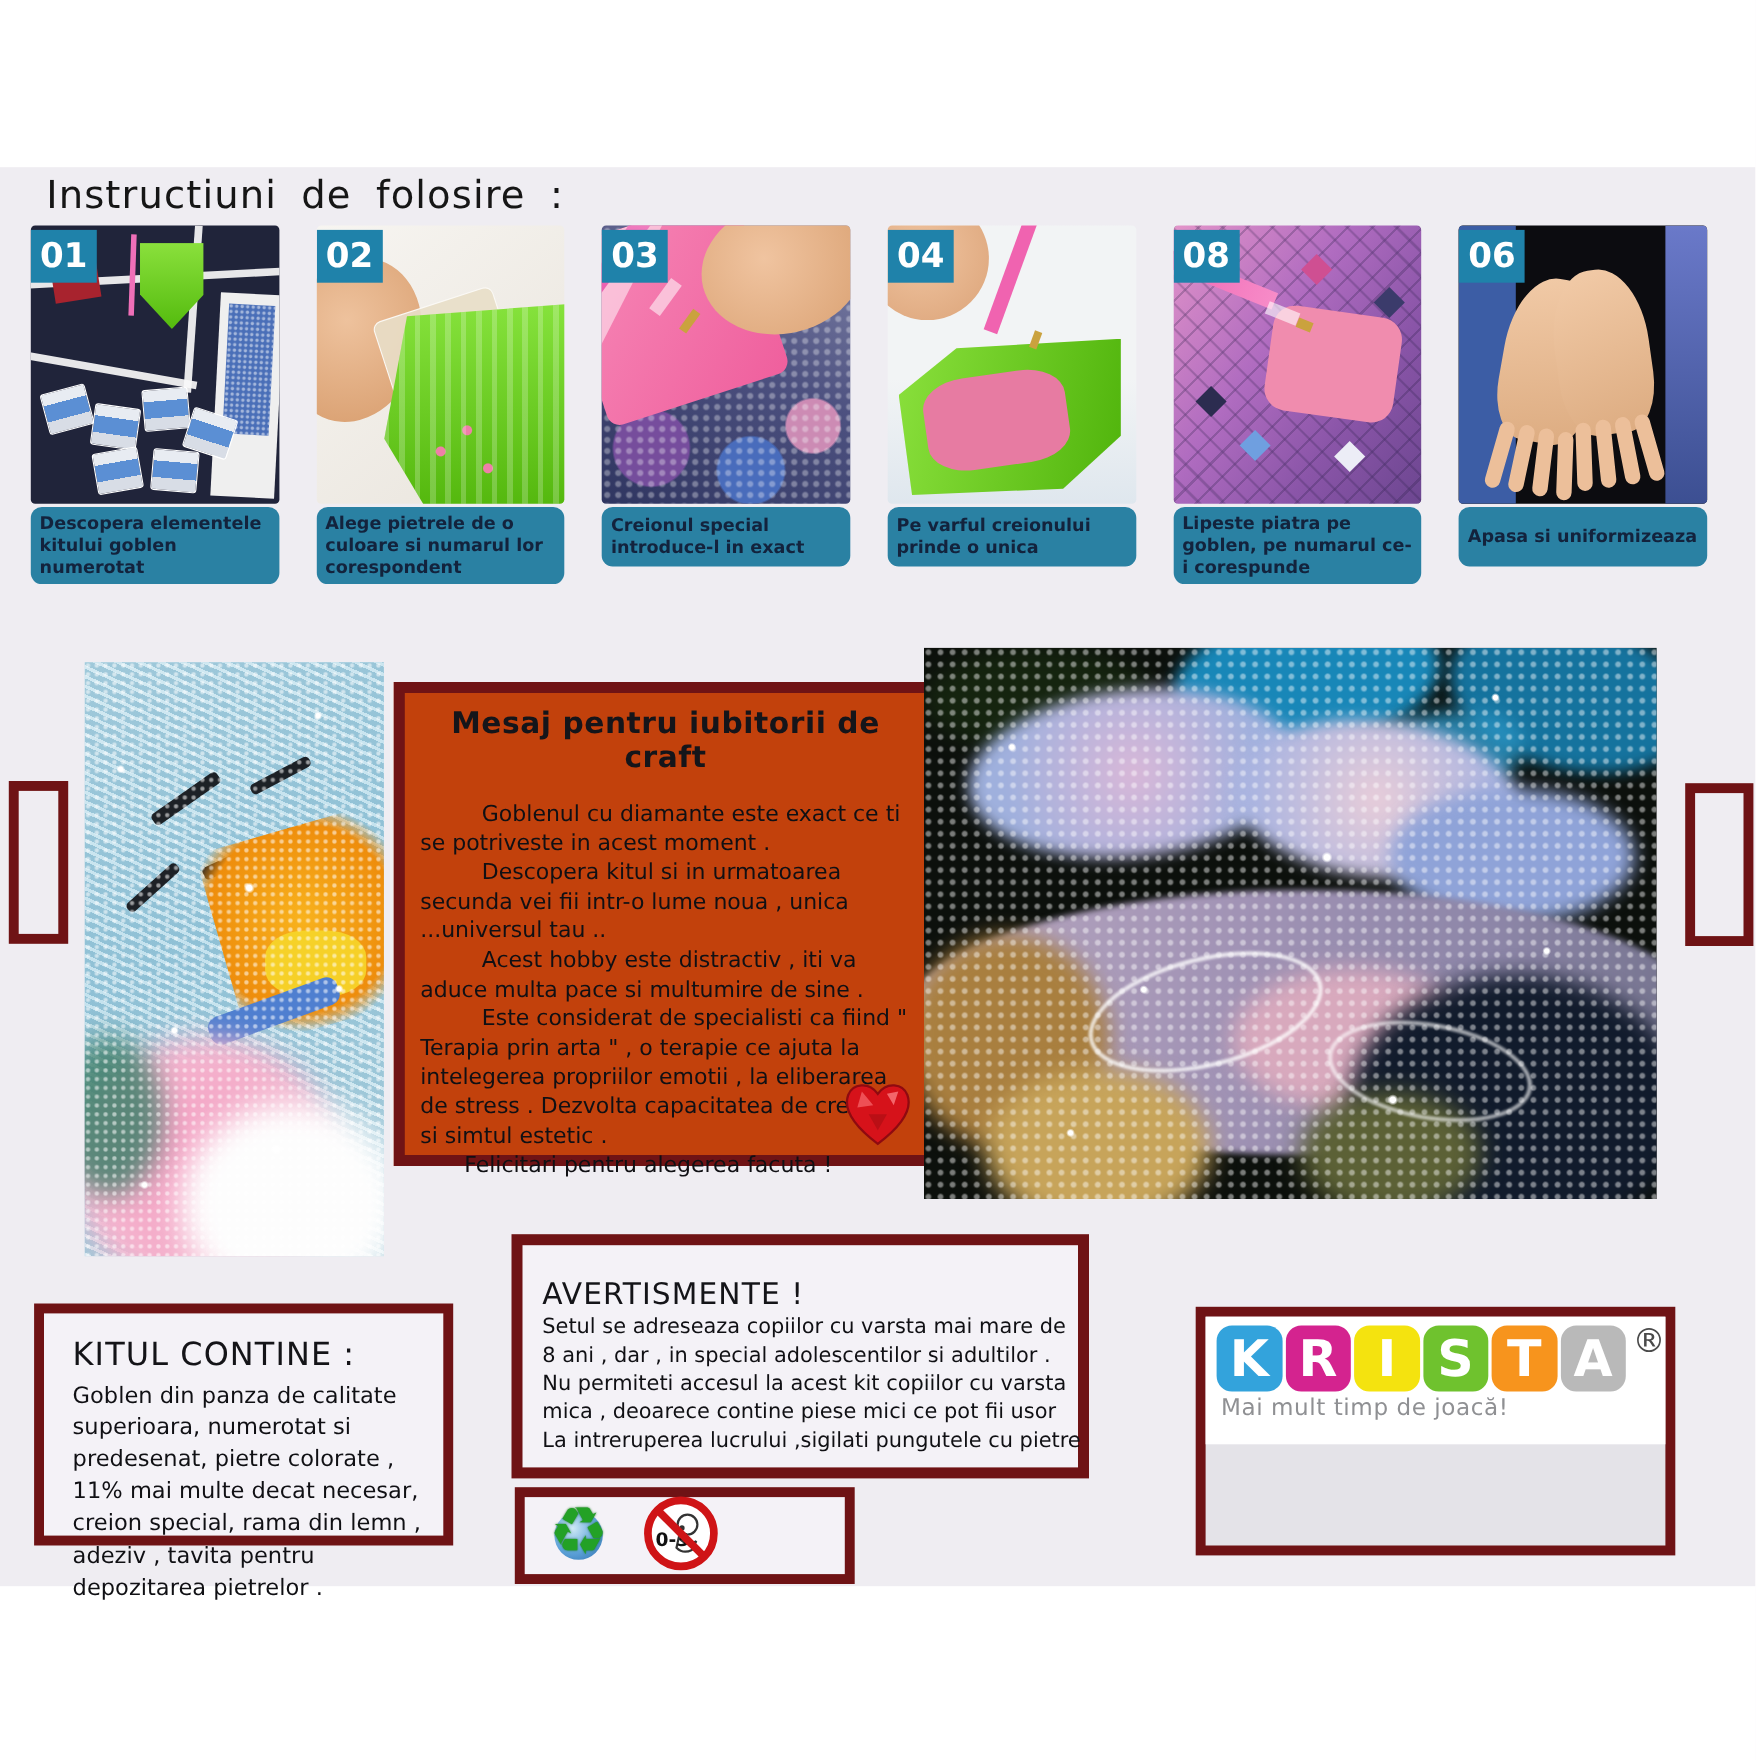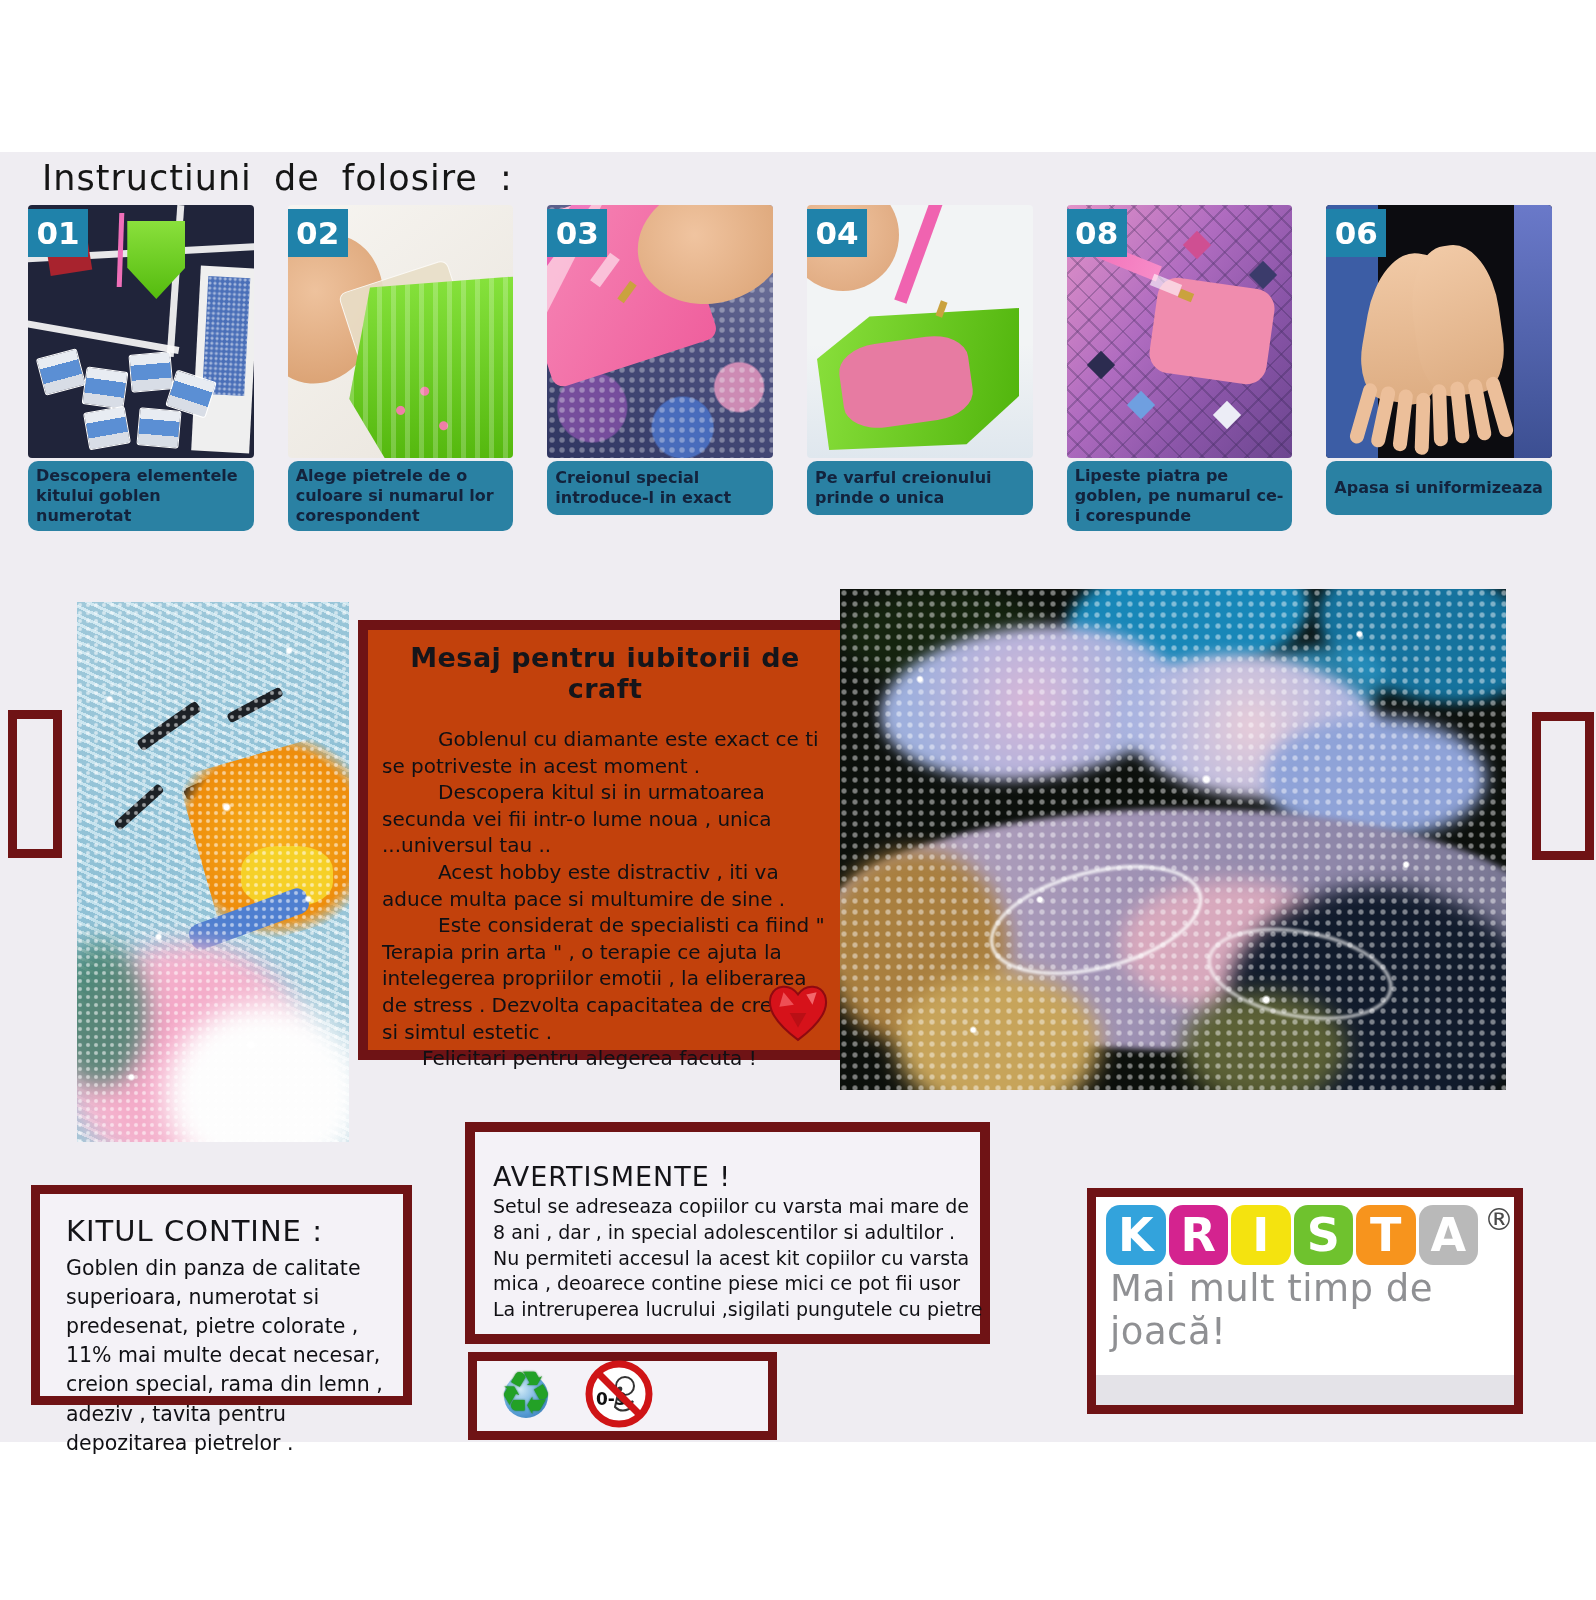--- a/index.html
+++ b/index.html
@@ -208,21 +208,21 @@
       color:#23a126;text-shadow:0 0 2px #0d6e12;text-align:center;}
 
   
   #brand-box{left:1087px;top:1188px;width:418px;height:208px;border:9px solid #6f1315;background:#e4e3e8;
              display:flex;flex-direction:column;}
   #brand-strip{background:#ffffff;padding:8px 0 6px 10px;}
   #brand-letters{display:flex;align-items:flex-start;gap:3px;}
   .tile{width:60px;height:60px;border-radius:14px;display:flex;align-items:center;justify-content:center;
         color:#fff;font-size:46px;font-weight:bold;}
   #brand-reg{font-size:30px;color:#4a4a4a;margin-left:3px;line-height:30px;}
-  #brand-tagline{font-size:37px;color:#8f9093;margin:2px 0 16px 4px;letter-spacing:.5px;}
+  #brand-tagline{font-size:21px;color:#8f9093;margin:2px 0 16px 4px;letter-spacing:.5px;}
 </style>
 </head>
 <body>
 
 <div id="page">
   <div class="abs" id="main-bg"></div>
 
   <div class="abs" id="title">Instructiuni de folosire :</div>
 
   <div class="abs" id="steps">

